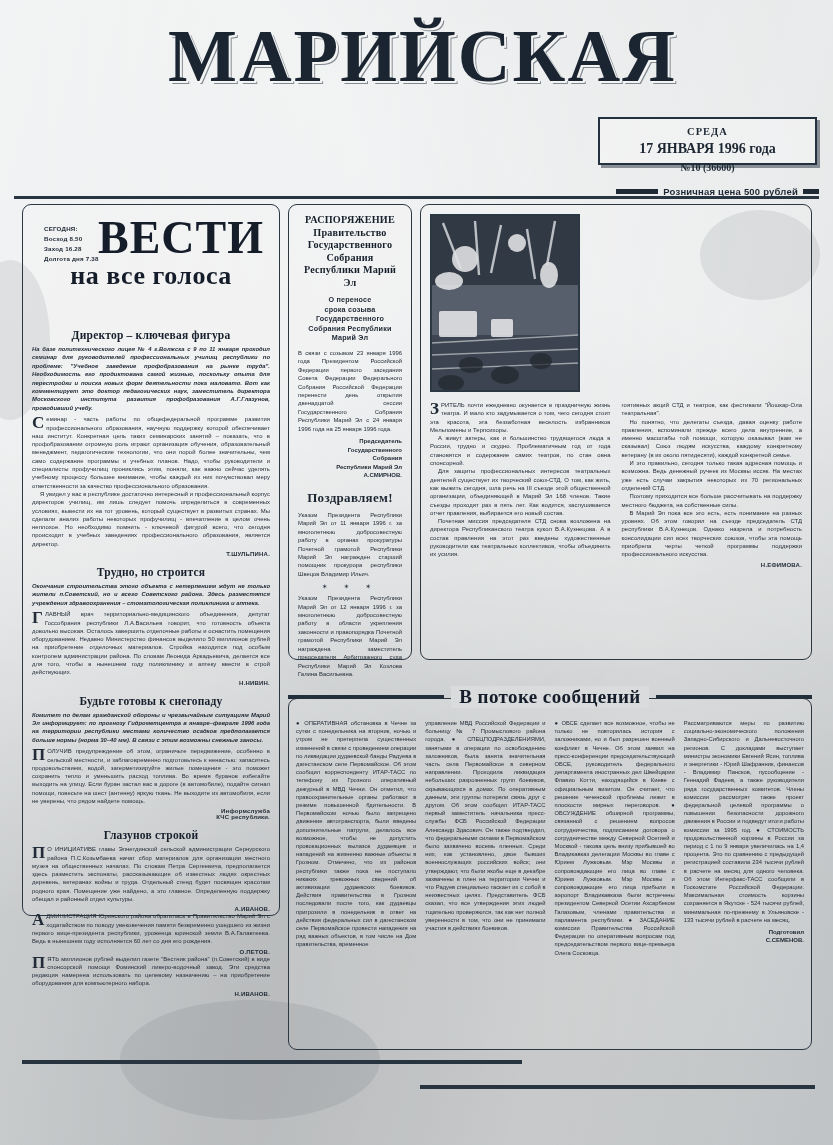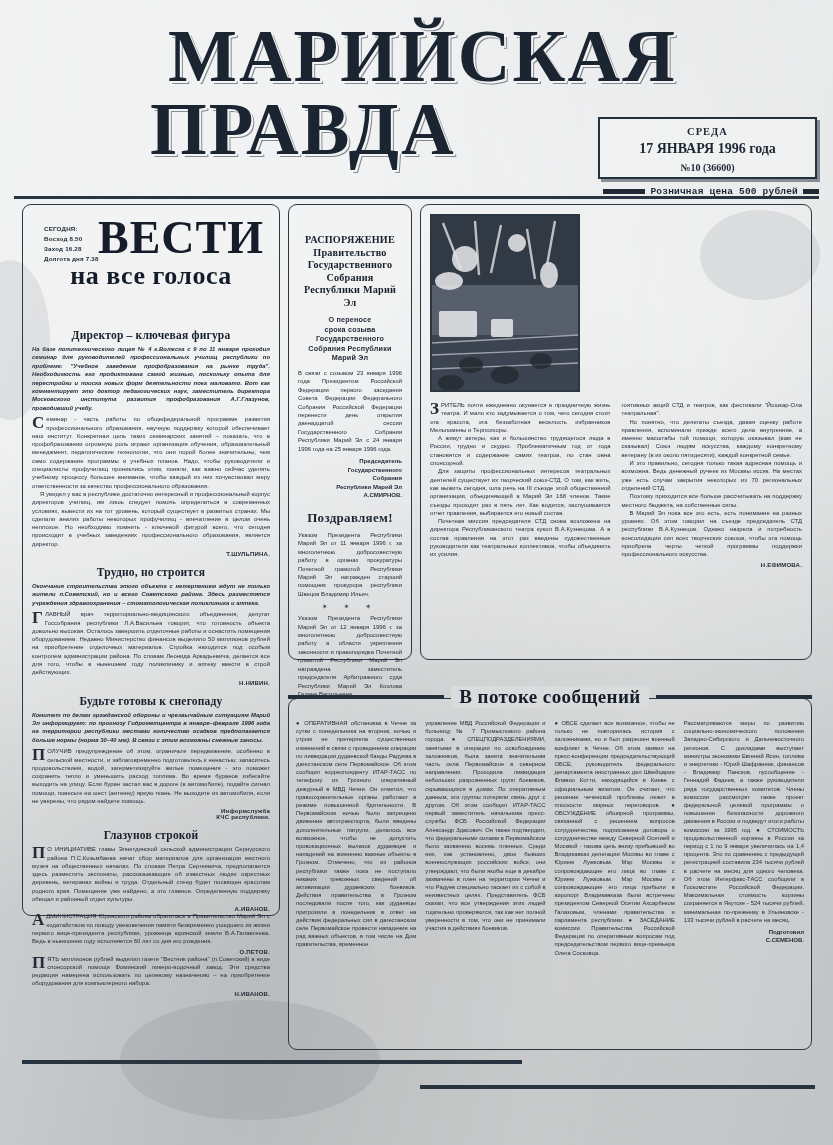--- a/index.html
+++ b/index.html
@@ -95,21 +95,21 @@
     font-size: 73px;
     margin-left: 18px;
   }
   .news-title2 {
     font-size: 73px;
     margin-top: 4px;
   }
   .datebox {
     position: absolute;
     right: 16px; top: 117px;
-    width: 219px; height: 62px;
+    width: 219px; height: 48px;
     border: 2px solid #23303e;
     box-sizing: border-box;
     text-align: center;
     background: rgba(255,255,255,.28);
     box-shadow: 3px 3px 0 rgba(35,48,62,.5);
   }
   .datebox .d1 {
     font-family: "Liberation Serif", serif;
     font-size: 10.5px; font-weight: bold;
     letter-spacing: 1px;
@@ -129,21 +129,21 @@
     position: absolute;
     right: 14px; top: 186px;
     display: flex; align-items: center;
     gap: 5px;
   }
   .price-row .bar {
     width: 42px; height: 5px; background: #1f2a36;
   }
   .price-row .bar.short { width: 16px; }
   .price-text {
-    font-family: Liberation Mono, monospace;
+    font-family: Liberation Sans, sans-serif;
     font-size: 9.5px; font-weight: bold;
     letter-spacing: .2px;
   }
   .rule-top {
     position: absolute;
     left: 14px; right: 14px; top: 196px;
     height: 3px; background: #2a3542;
   }
 
   
@@ -234,21 +234,20 @@
 
   
   .decree-head {
     font-family: "Liberation Serif", serif;
     font-weight: bold;
     font-size: 10.2px;
     line-height: 12.5px;
     text-align: center;
     letter-spacing: .2px;
     color: #16202b;
-    margin-top: 20px;
   }
   .decree-sub {
     font-size: 7.2px;
     font-weight: bold;
     line-height: 9.6px;
     text-align: center;
     margin-top: 6px;
     letter-spacing: .2px;
   }
   .decree-body {
@@ -372,21 +371,20 @@
 <body>
 
 <div class="page">
 <div class="sheet">
 
   <div class="masthead">
 
 
     <div class="title-wrap">
       <div class="news-title">МАРИЙСКАЯ</div>
-      <div class="news-title2">ПРАВДА</div>
     </div>
 
     <div class="datebox">
       <div class="d1">СРЕДА</div>
       <div class="d2">17 ЯНВАРЯ 1996 года</div>
       <div class="d3">№10 (36600)</div>
     </div>
 
     <div class="price-row">
       <div class="bar"></div>

